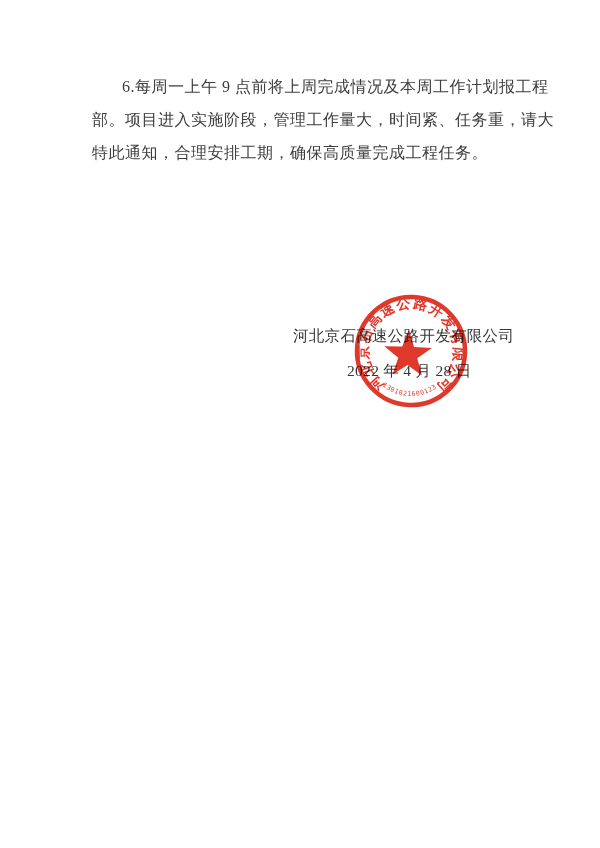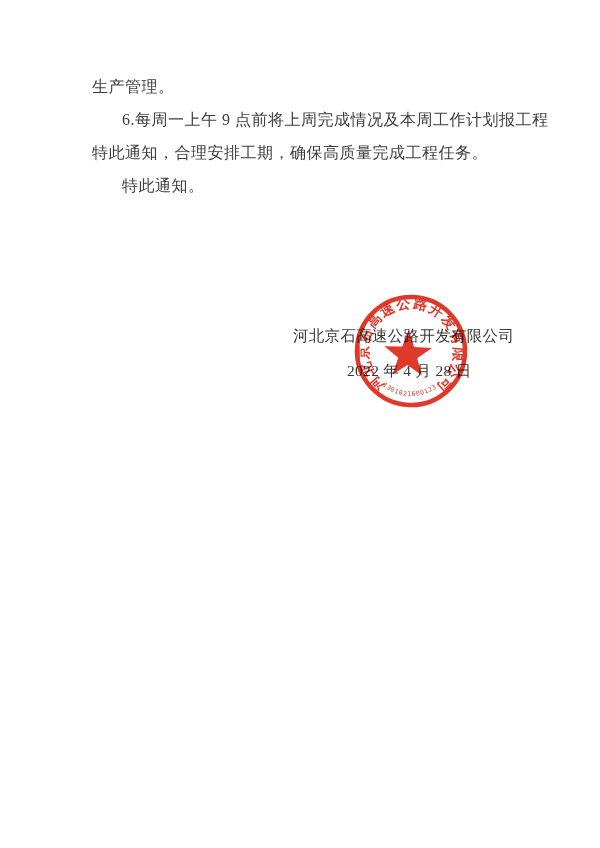--- a/index.html
+++ b/index.html
@@ -74,24 +74,23 @@
     font-size: 6.5px;
     letter-spacing: 0.6px;
   }
 </style>
 </head>
 <body>
 
 <div class="page">
 
   <div class="body-text">
-    <div class="body-line">生产管理。</div>
     <div class="body-line indent">6.每周一上午 9 点前将上周完成情况及本周工作计划报工程</div>
+    <div class="body-line">部。项目进入实施阶段，管理工作量大，时间紧、任务重，请大</div>
     <div class="body-line">特此通知，合理安排工期，确保高质量完成工程任务。</div>
-    <div class="body-line indent">特此通知。</div>
   </div>
 
   <div class="company-name">河北京石高速公路开发有限公司</div>
   <div class="signature-date">2022 年 4 月 28 日</div>
 
   <svg class="seal" viewBox="0 0 140 140" xmlns="http://www.w3.org/2000/svg">
 
     <circle cx="70" cy="70" r="54" fill="none" stroke-width="4.5" stroke="#dd2a1b"></circle>
 
     <path id="sealArcTop" d="M 47.2 106.5 A 43 43 0 1 1 92.8 106.5" fill="none"></path>

